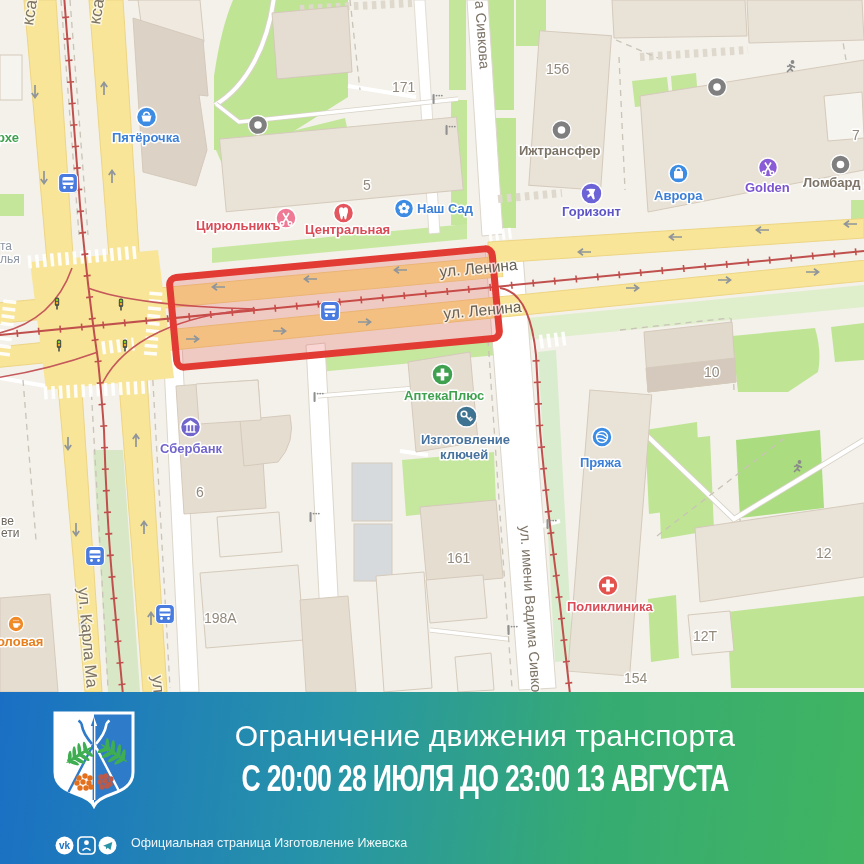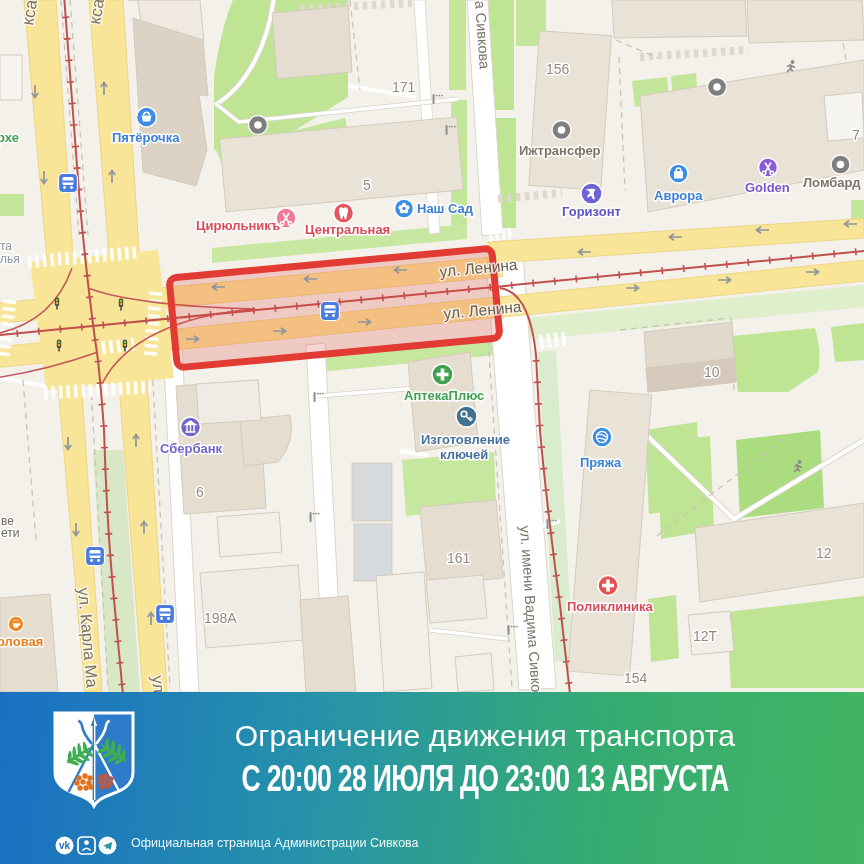--- a/index.html
+++ b/index.html
@@ -649,13 +649,13 @@
         <circle r="9" fill="#fff"></circle>
         <path d="M-4.5,0.2 L4.8,-3.5 L3,4.5 L0.2,2.2 L-1.5,3.8 L-1.6,1.2 Z" fill="#2b93a4"></path>
       </g>
 </svg>
 </div>
 
 <div class="t1">Ограничение движения транспорта</div>
 
 <div class="t2">С 20:00 28 ИЮЛЯ ДО 23:00 13 АВГУСТА</div>
 
-<div class="foot">Официальная страница Администрации Сивкова</div>
+<div class="foot">Официальная страница Изготовление Ижевска</div>
 
 </body></html>

